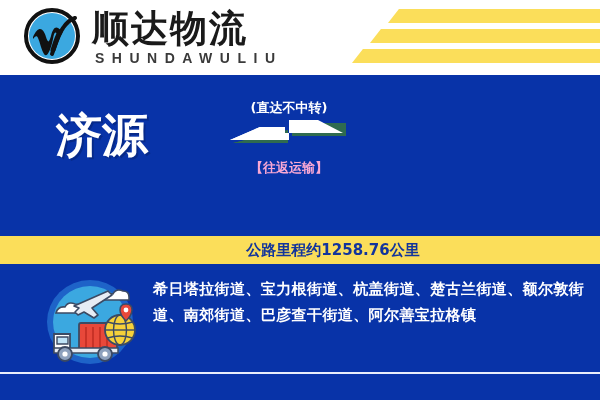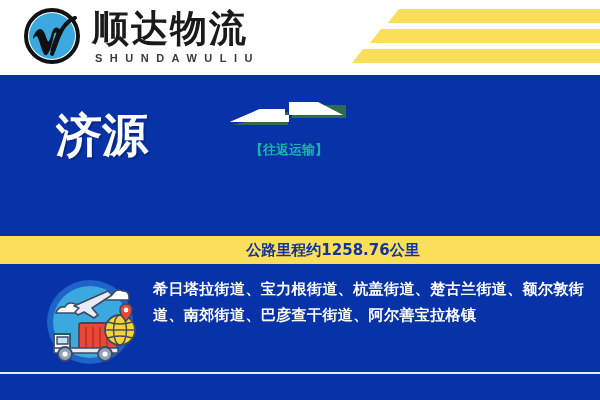--- a/index.html
+++ b/index.html
@@ -56,21 +56,21 @@
     font-family: "DejaVu Sans", "Liberation Sans", sans-serif;
     font-size: 37px;
     font-weight: bold;
     color: #1a1a1a;
     letter-spacing: 2px;
     line-height: 42px;
     white-space: nowrap;
   }
 
   .brand-en {
-    font-size: 11px;
+    font-size: 14px;
     font-weight: bold;
     color: #3a3a3a;
     letter-spacing: 7.5px;
     line-height: 14px;
     margin-top: 1px;
     margin-left: 3px;
     white-space: nowrap;
   }
 
   .stripes {
@@ -137,21 +137,21 @@
     width: 118px;
     height: 34px;
     margin-top: 3px;
   }
   .arrow-box svg { display: block; }
 
   .mid-bottom {
     font-family: "DejaVu Sans", "Liberation Sans", sans-serif;
     font-size: 13px;
     font-weight: bold;
-    color: #14b8a6;
+    color: #f9a8d4;
     line-height: 18px;
     margin-top: 5px;
     white-space: nowrap;
   }
 
   
   .infobar {
     position: absolute;
     left: 0;
     top: 236px;
@@ -248,20 +248,21 @@
       <div class="stripe s1"></div>
       <div class="stripe s2"></div>
       <div class="stripe s3"></div>
     </div>
   </div>
 
   <div class="route">
     <div class="city origin">济源</div>
 
     <div class="mid">
+      <div class="mid-top">(直达不中转)</div>
 
       <div class="arrow-box">
         <svg viewBox="0 0 118 34" width="118" height="34">
           <g transform="translate(3,3)">
             <polygon points="59,0 113,0 113,13 59,13" fill="#2f6b4f"></polygon>
             <polygon points="113,0 113,13 88,0" fill="#2f6b4f"></polygon>
             <polygon points="0,20 55,20 55,7 0,20" fill="#2f6b4f"></polygon>
             <polygon points="55,7 55,20 0,20" fill="#2f6b4f"></polygon>
           </g>
           <g>

